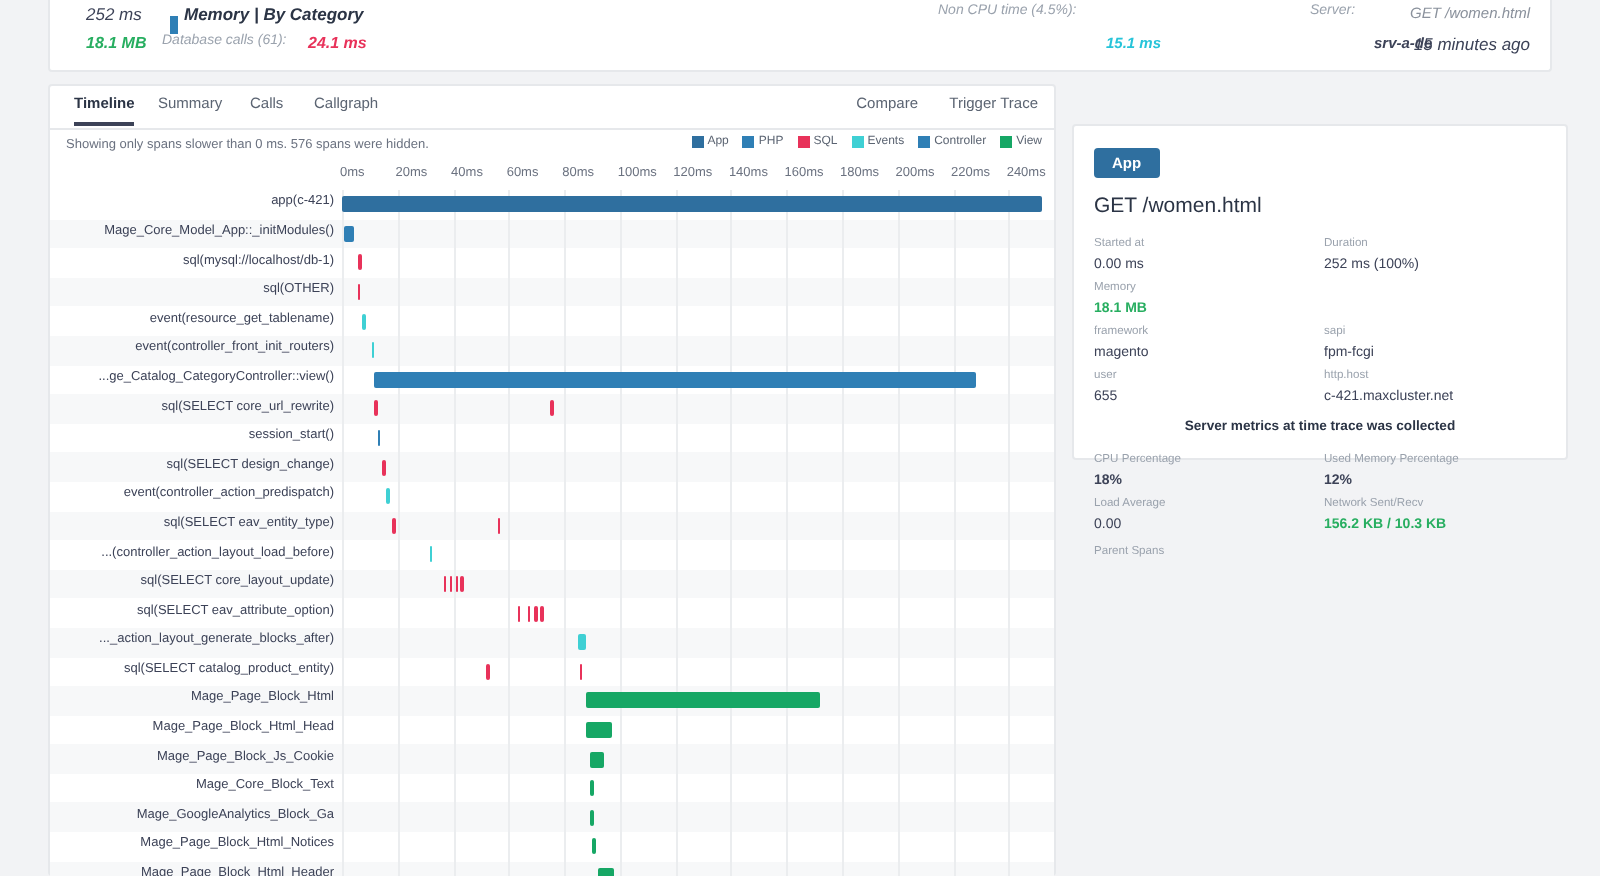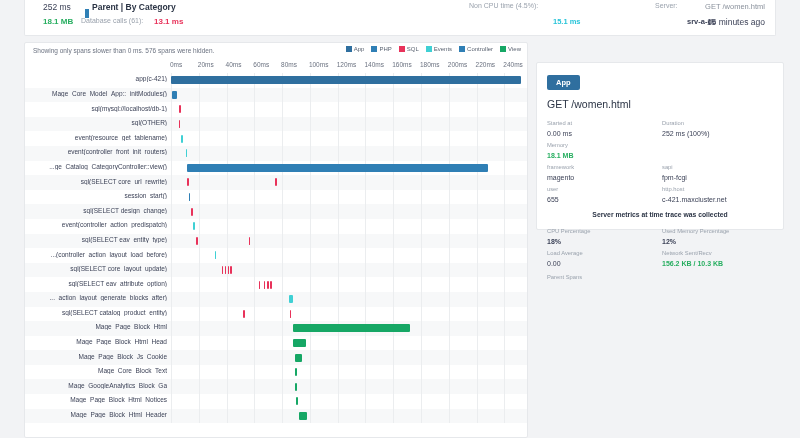--- a/index.html
+++ b/index.html
@@ -10,20 +10,21 @@
     font-family: "Liberation Sans", sans-serif;
     overflow: hidden;
   }
   .page { width: 800px; height: 438px; position: relative; background: #f2f3f5; }
 
   
   .topbar {
     position: absolute; left: 24px; top: 0; width: 752px; height: 36px;
     background: #ffffff; border: 1px solid #e6e8eb; border-top: none;
     border-radius: 0 0 2px 2px;
+    font-style: italic;
   }
   .topbar-row { position: absolute; left: 0; width: 100%; height: 18px; }
   .tb-l1 { top: 2px; }
   .tb-l2 { top: 17px; }
   .cell { position: absolute; white-space: nowrap; }
   .t-dur   { left: 18px;  font-size: 8.5px; color: #3c4257; }
   .t-icon  { left: 60px;  top: 1px; }
   .t-title { left: 67px;  font-size: 8.5px; color: #2b3445; font-weight: bold; }
   .t-mem   { left: 18px;  font-size: 8px; color: #27ae60; font-weight: bold; }
   .t-db    { left: 56px;  font-size: 7px; color: #9aa2ad; }
@@ -121,37 +122,45 @@
 </style>
 </head>
 <body>
 
 <div class="page">
 
   <div class="topbar">
     <div class="topbar-row tb-l1">
       <span class="cell t-dur">252 ms</span>
       <span class="cell t-icon"><i class="bar-glyph"></i></span>
-      <span class="cell t-title">Parent | By Category</span>
+      <span class="cell t-title">Memory | By Category</span>
       <span class="cell t-cpu">Non CPU time (4.5%):</span>
       <span class="cell t-srv">Server:</span>
       <span class="cell t-url">GET /women.html</span>
     </div>
     <div class="topbar-row tb-l2">
       <span class="cell t-mem">18.1 MB</span>
       <span class="cell t-db">Database calls (61):</span>
-      <span class="cell t-dbms">13.1 ms</span>
+      <span class="cell t-dbms">24.1 ms</span>
       <span class="cell t-cpums">15.1 ms</span>
       <span class="cell t-srvn">srv-a-de</span>
       <span class="cell t-ago">15 minutes ago</span>
     </div>
   </div>
 
   <div class="card">
 
+    <div class="tabs">
+      <div class="tab tab-timeline active">Timeline</div>
+      <div class="tab tab-summary">Summary</div>
+      <div class="tab tab-calls">Calls</div>
+      <div class="tab tab-callgraph">Callgraph</div>
+      <div class="tab tab-compare">Compare</div>
+      <div class="tab tab-trigger">Trigger Trace</div>
+    </div>
 
     <div class="notice-row">
       <div class="notice">Showing only spans slower than 0 ms. 576 spans were hidden.</div>
       <div class="legend">
           <div class="legend-item">
             <span class="legend-swatch" style="background: rgb(47, 111, 159);"></span>
             <span class="legend-label">App</span>
           </div>
           <div class="legend-item">
             <span class="legend-swatch" style="background: rgb(47, 127, 181);"></span>

